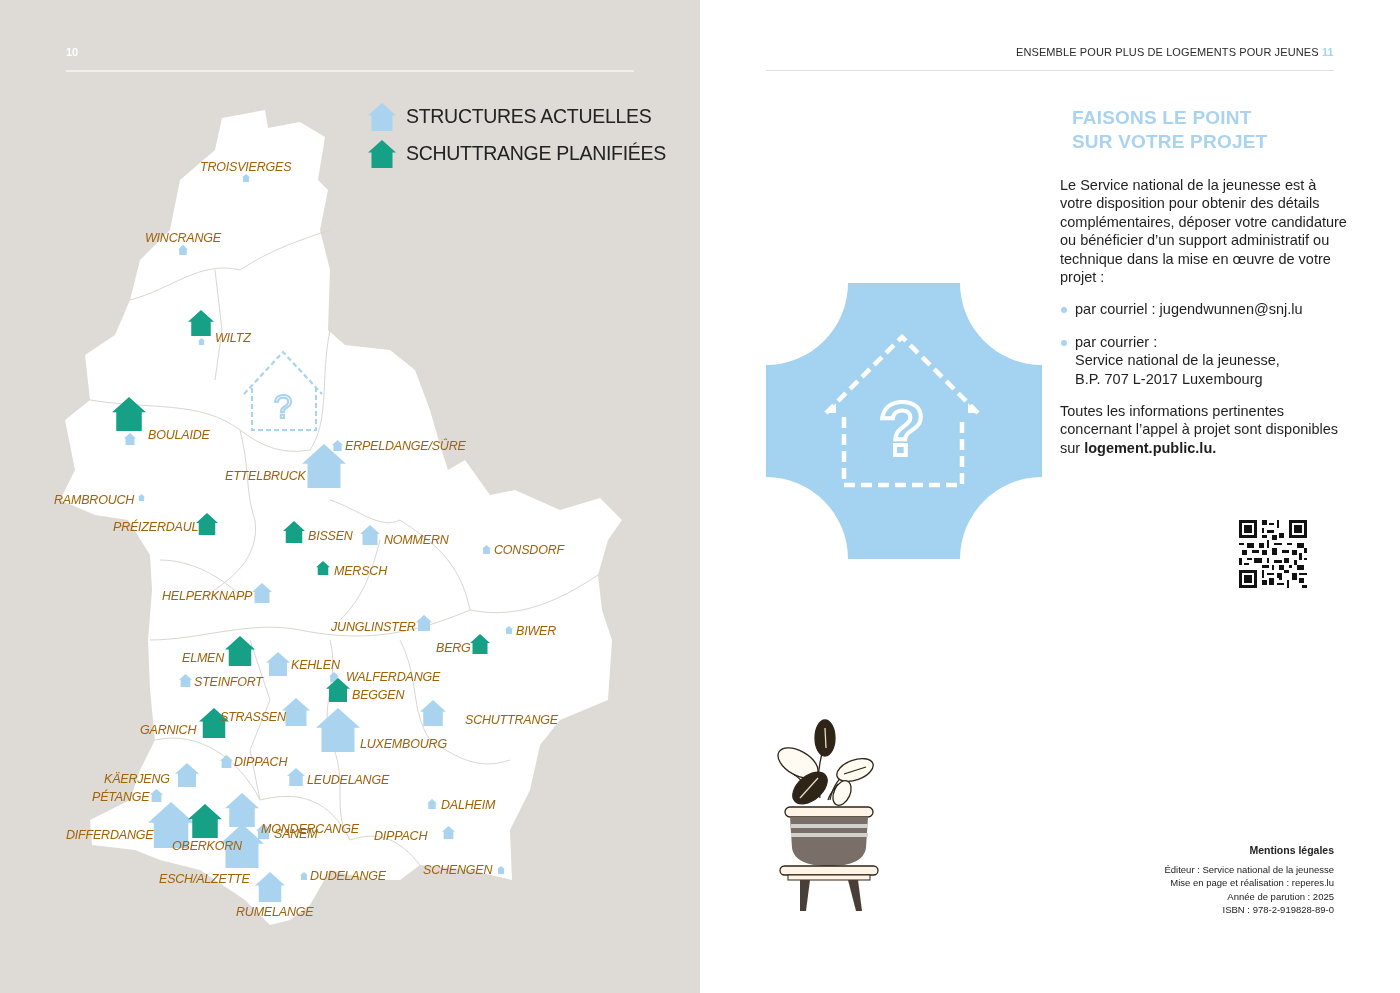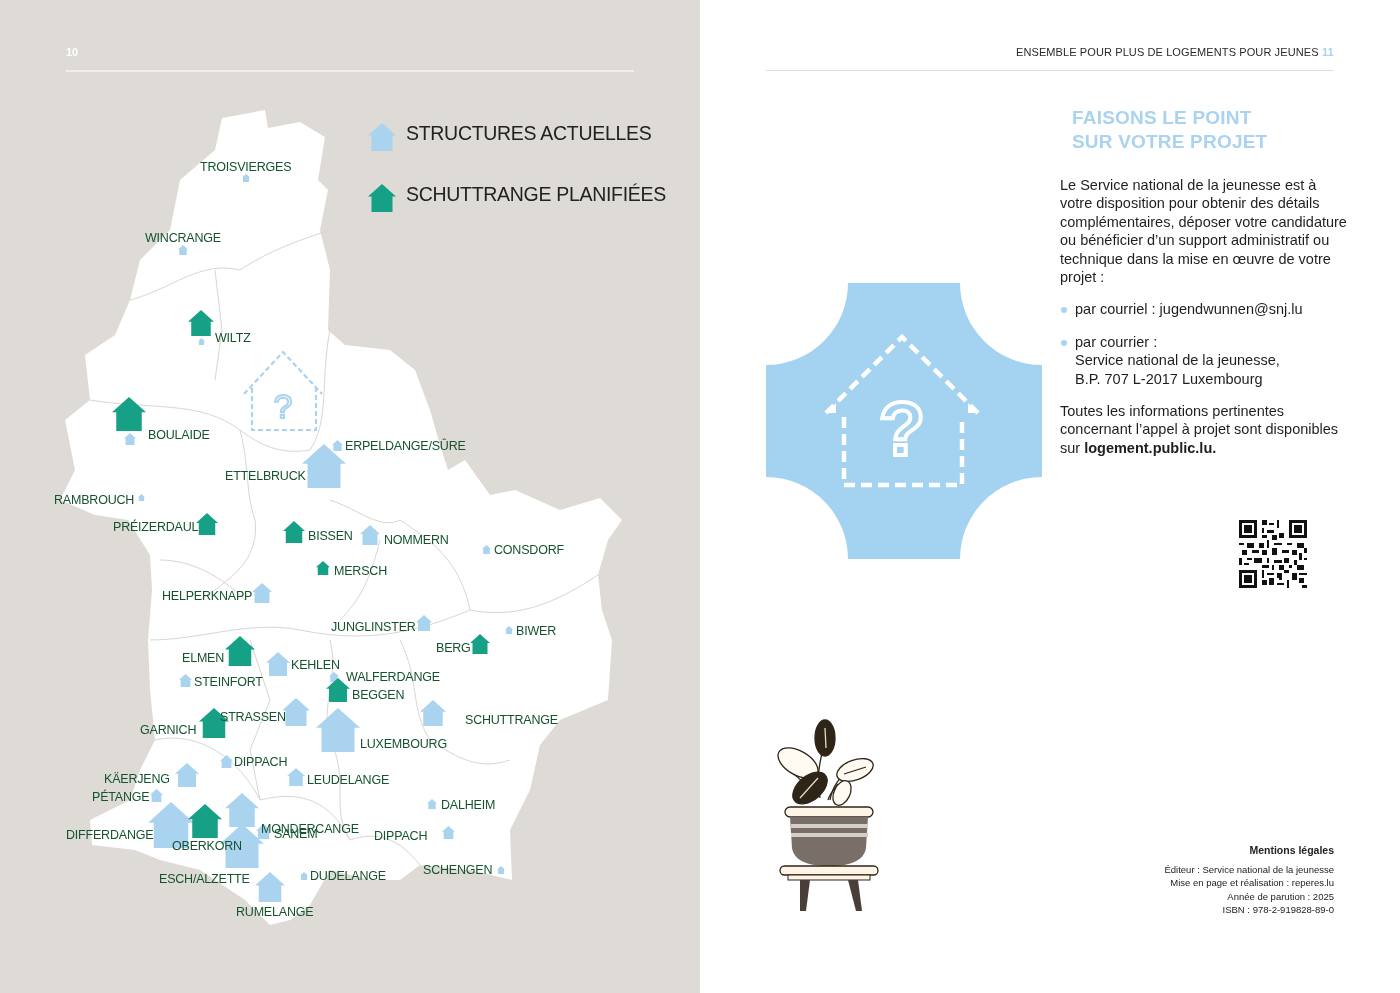--- a/index.html
+++ b/index.html
@@ -13,25 +13,25 @@
   .page-num-left { position: absolute; left: 66px; top: 46px; font-size: 11px; font-weight: bold; color: #ffffff; }
   .rule-left { position: absolute; left: 66px; top: 70px; width: 568px; height: 2px; background: #f1efec; }
 
   .page-num-right { position: absolute; left: 1322px; top: 46px; font-size: 11px; font-weight: bold; color: #a9d3ef; }
   .running-head { position: absolute; left: 1016px; top: 46px; font-size: 11px; letter-spacing: 0.1px; color: #2a2a2a; }
   .rule-right { position: absolute; left: 766px; top: 70px; width: 568px; height: 1px; background: #d9dfe3; }
 
   
   .map-svg { position: absolute; left: 0; top: 0; }
   .legend { position: absolute; left: 368px; top: 98px; }
-  .legend-row { display: flex; align-items: flex-start; height: 37px; margin-top: 24px; }
+  .legend-row { display: flex; align-items: center; height: 37px; }
   .legend-row svg { width: 28px; height: 30px; margin-right: 10px; }
   .legend-label { font-size: 19.5px; color: #222; letter-spacing: -0.3px; }
 
-  .city { position: absolute; font-size: 12.5px; color: #14532d; letter-spacing: -0.2px; white-space: nowrap; line-height: 1; }
+  .city { position: absolute; font-size: 12.5px; color: #a16207; letter-spacing: -0.2px; white-space: nowrap; line-height: 1; font-style: italic; }
 
   
   .title { position: absolute; left: 1060px; top: 106px; font-size: 19px; font-weight: bold; color: #a9d3ef; line-height: 24px; letter-spacing: 0.2px; margin-left: 12px; }
   .body-text { position: absolute; left: 1060px; top: 176px; width: 290px; font-size: 14.5px; line-height: 18.4px; color: #1f1f1f; }
   .body-text p { margin-bottom: 14px; }
   .bullet { position: relative; padding-left: 15px; margin-bottom: 14px; }
   .bullet::before { content: ""; position: absolute; left: 1px; top: 7px; width: 6px; height: 6px; border-radius: 50%; background: #a9d3ef; }
   .strong { font-weight: bold; }
 
   .illus { position: absolute; left: 766px; top: 283px; }

